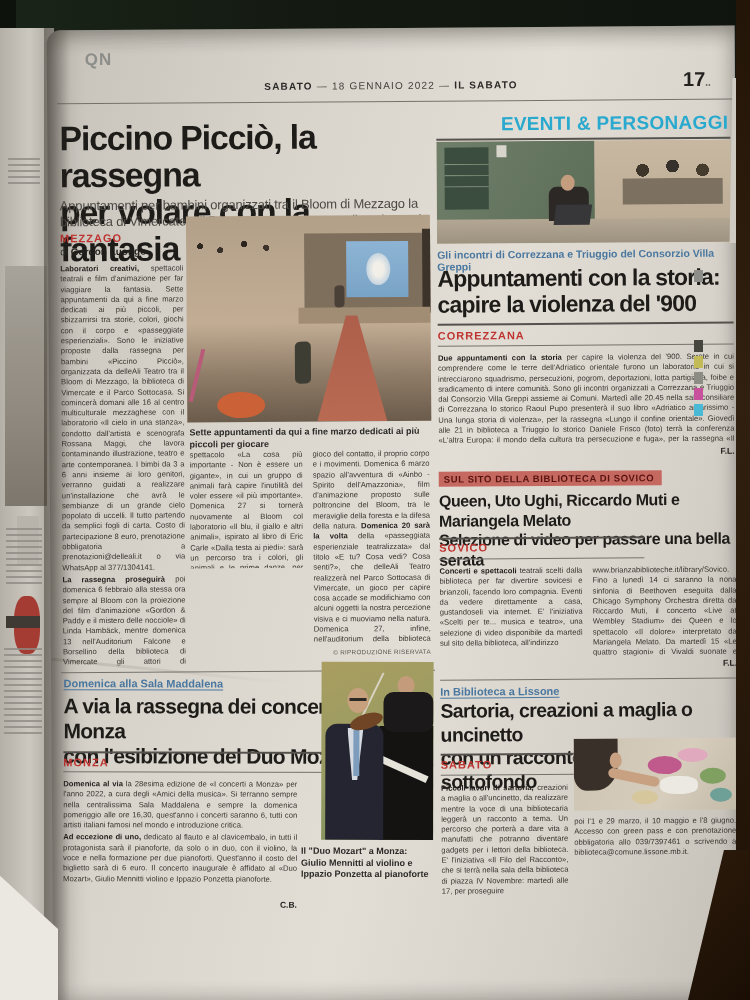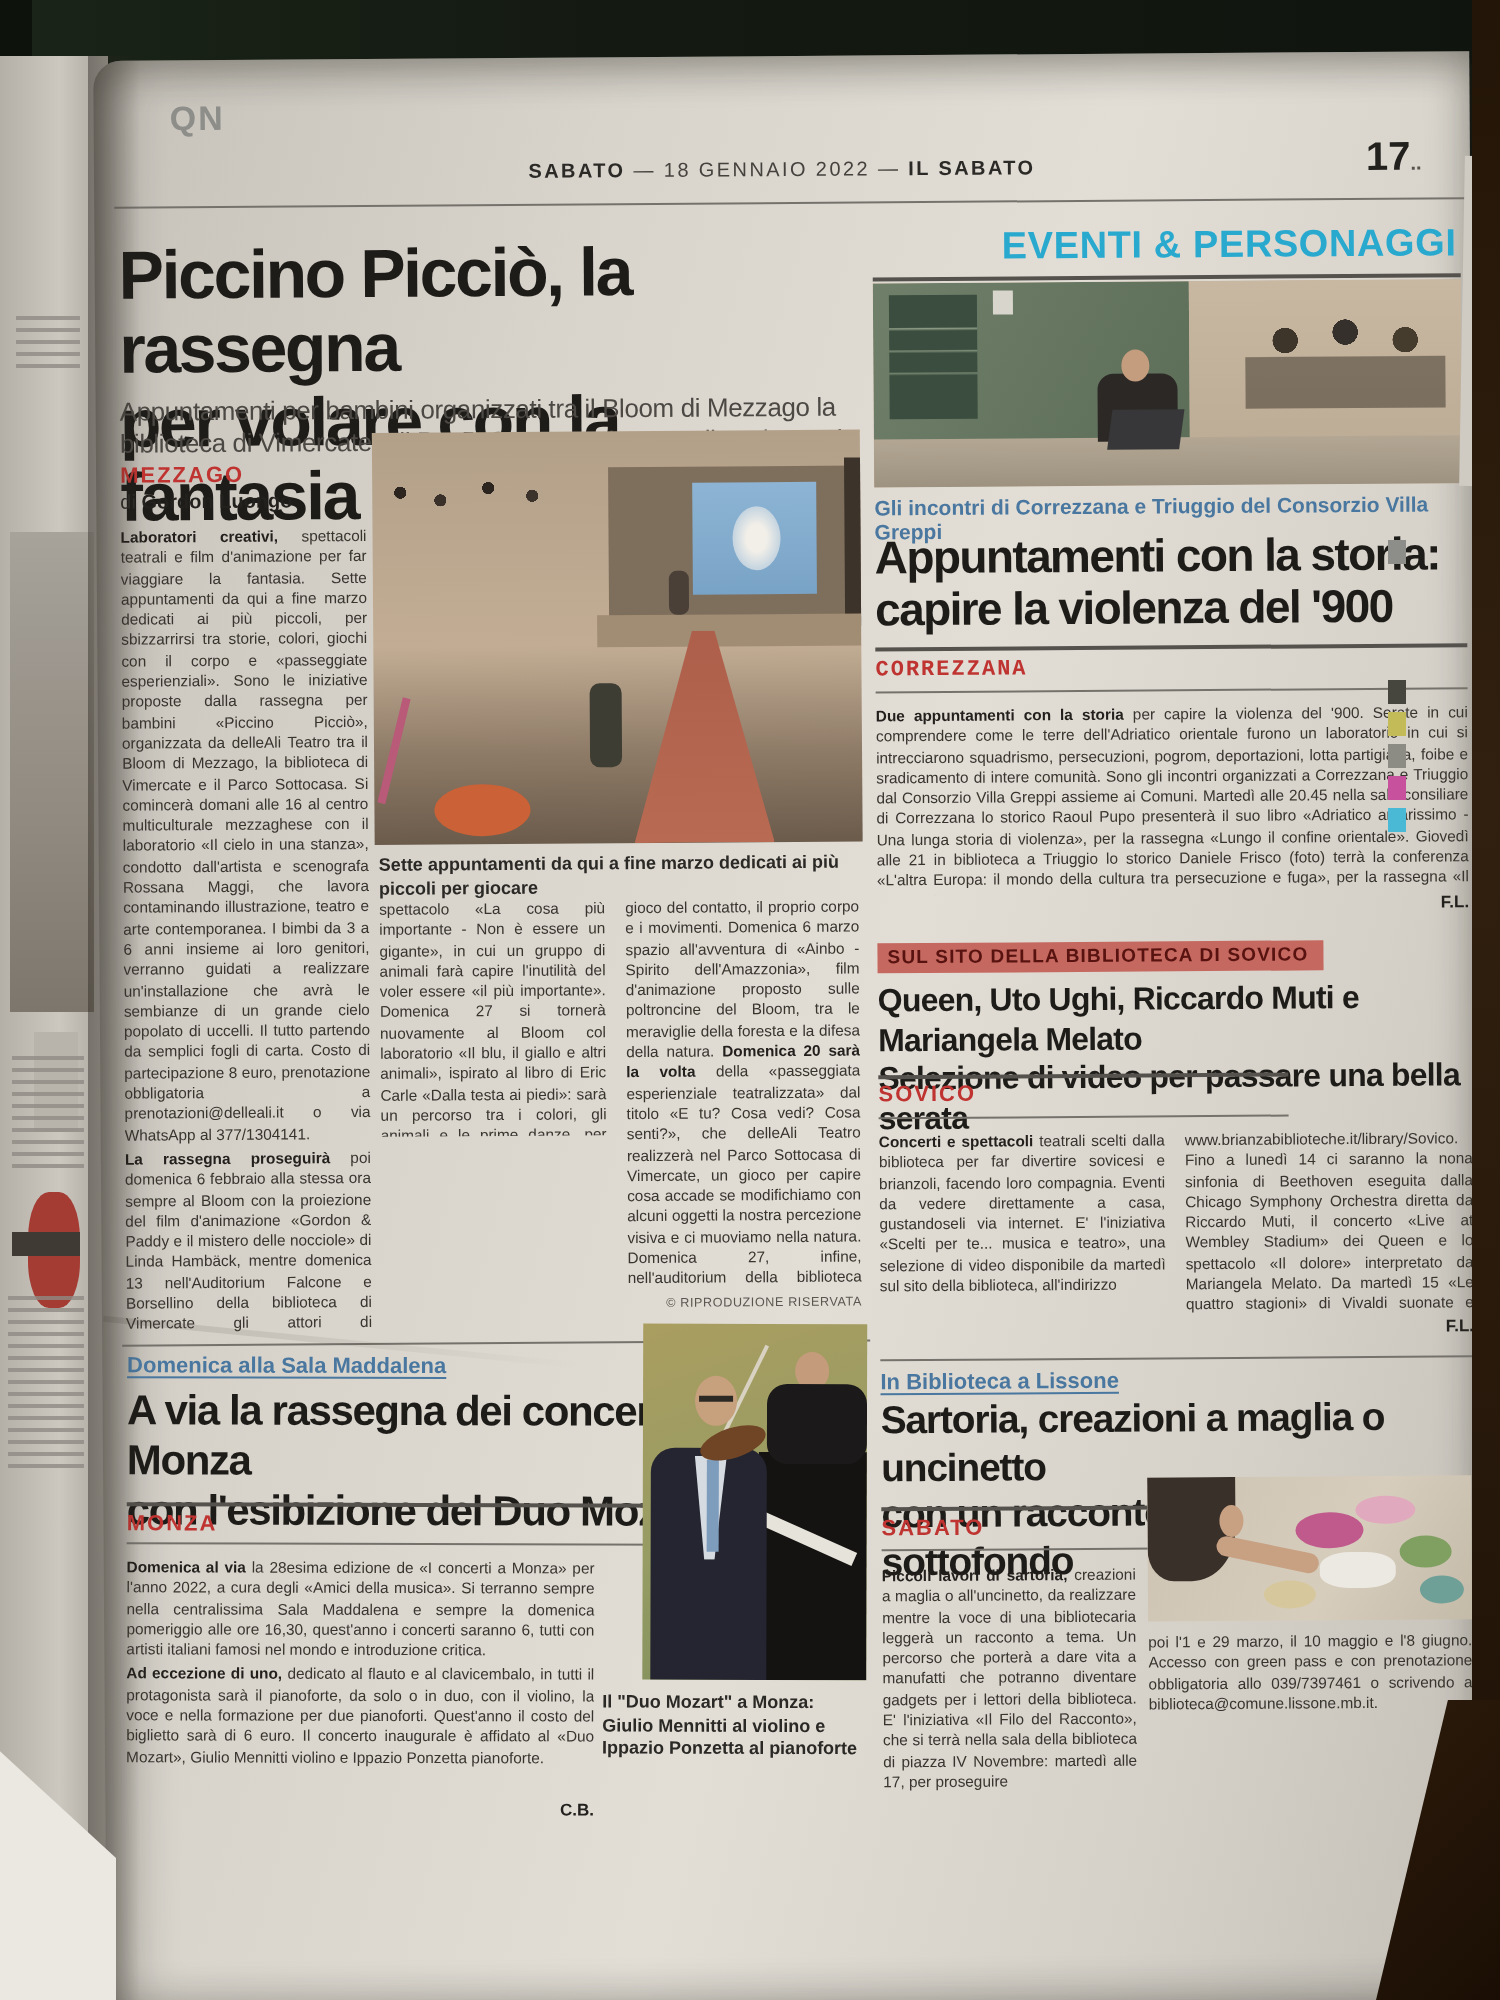--- a/index.html
+++ b/index.html
@@ -235,21 +235,21 @@
       <div class="abs ph2-body"></div>
       <div class="abs ph2-head"></div>
       <div class="abs ph2-laptop"></div>
     </div>
     <div class="abs cap-blue" style="left:389px;top:221px;width:296px;">Gli incontri di Correzzana e Triuggio del Consorzio Villa Greppi</div>
     <div class="abs h2" style="left:389px;top:238px;width:300px;">
       <div>Appuntamenti con la storia:</div>
       <div>capire la violenza del '900</div>
     </div>
     <div class="abs rl2" style="left:389px;top:296px;width:296px;"></div>
-    <div class="abs red-label" style="left:389px;top:302px;font-family:Liberation Mono, monospace;">CORREZZANA</div>
+    <div class="abs red-label" style="left:389px;top:302px;">CORREZZANA</div>
     <div class="abs rl" style="left:389px;top:318px;width:296px;"></div>
     <div class="abs body-text" style="left:389px;top:326px;width:296px;height:94px;">
       <p><b>Due appuntamenti con la storia</b><span> per capire la violenza del '900. Serate in cui comprendere come le terre dell'Adriatico orientale furono un laboratorio in cui si intrecciarono squadrismo, persecuzioni, pogrom, deportazioni, lotta partigiana, foibe e sradicamento di intere comunità. Sono gli incontri organizzati a Correzzana e Triuggio dal Consorzio Villa Greppi assieme ai Comuni. Martedì alle 20.45 nella sala consiliare di Correzzana lo storico Raoul Pupo presenterà il suo libro «Adriatico amarissimo - Una lunga storia di violenza», per la rassegna «Lungo il confine orientale». Giovedì alle 21 in biblioteca a Triuggio lo storico Daniele Frisco (foto) terrà la conferenza «L'altra Europa: il mondo della cultura tra persecuzione e fuga», per la rassegna «Il mondo di ieri». Ingresso libero, obbligatori super green pass e mascherina Ffp2.</span></p>
     </div>
     <div class="abs sig" style="left:389px;top:420px;width:296px;">F.L.</div>
 
     <div class="abs bar-red" style="left:389px;top:444px;">SUL SITO DELLA BIBLIOTECA DI SOVICO</div>
     <div class="abs h3" style="left:389px;top:464px;width:302px;">
       <div>Queen, Uto Ughi, Riccardo Muti e Mariangela Melato</div>
       <div>Selezione di video per passare una bella serata</div>

